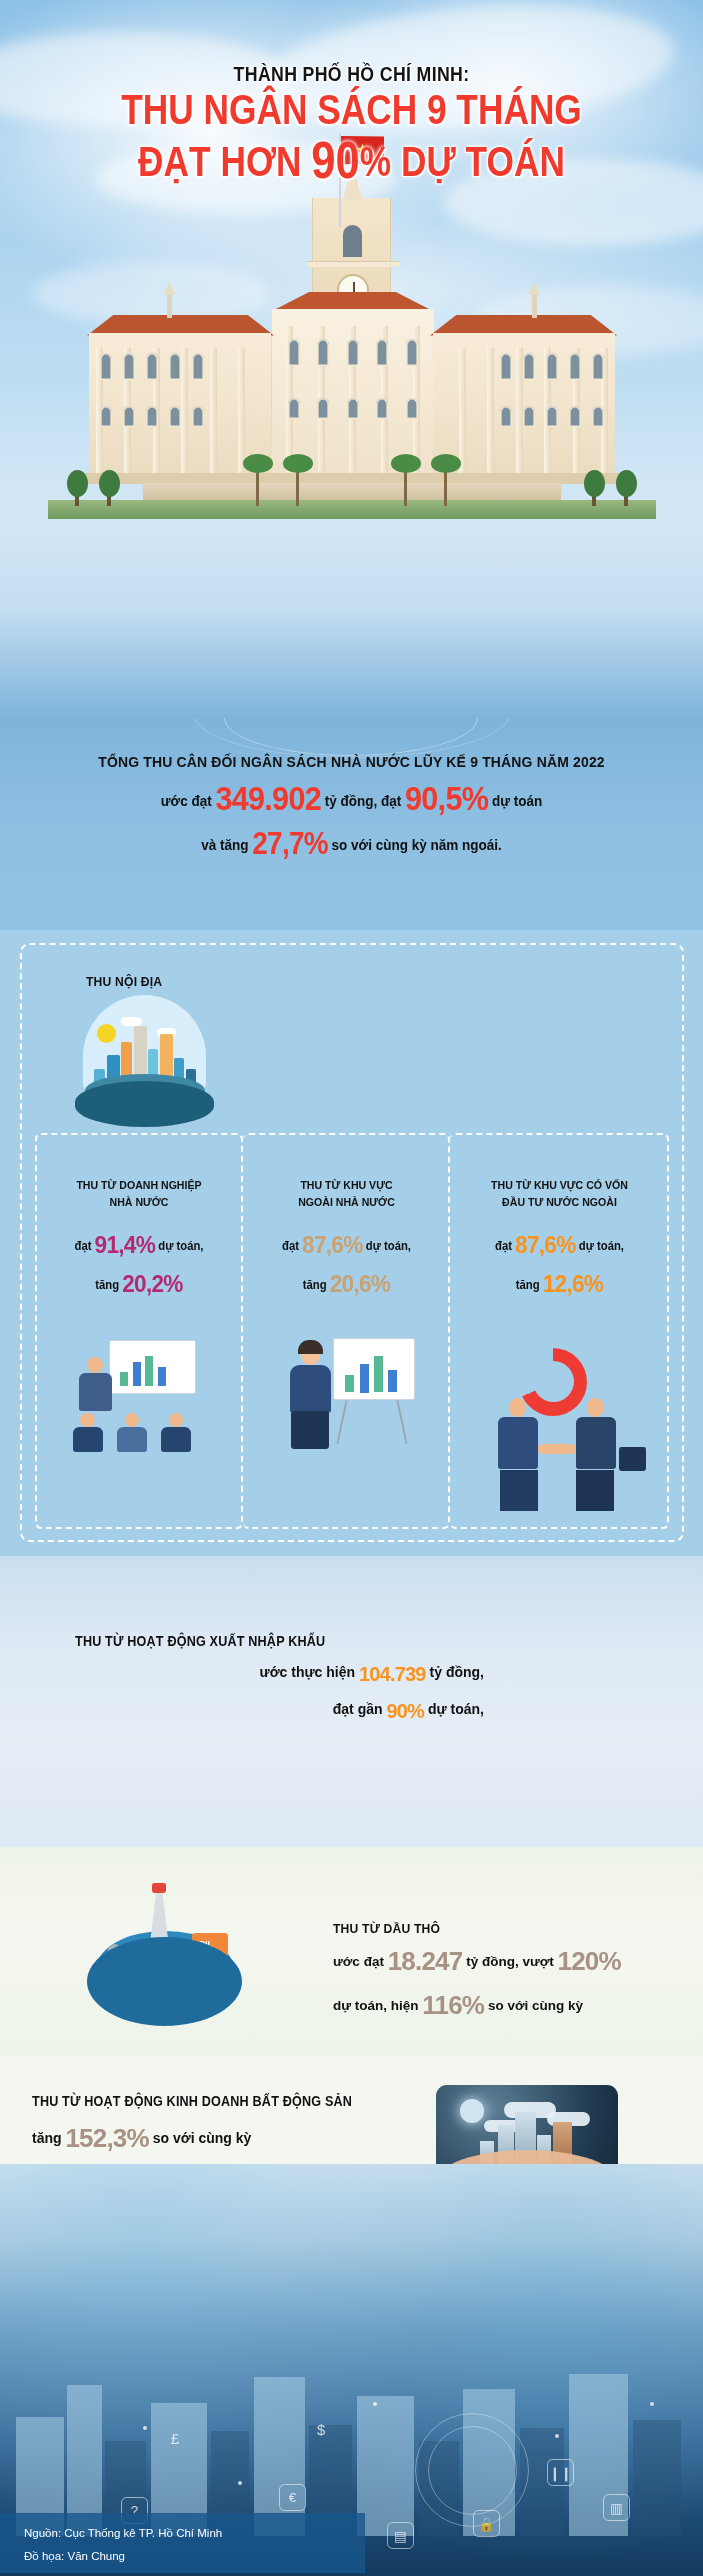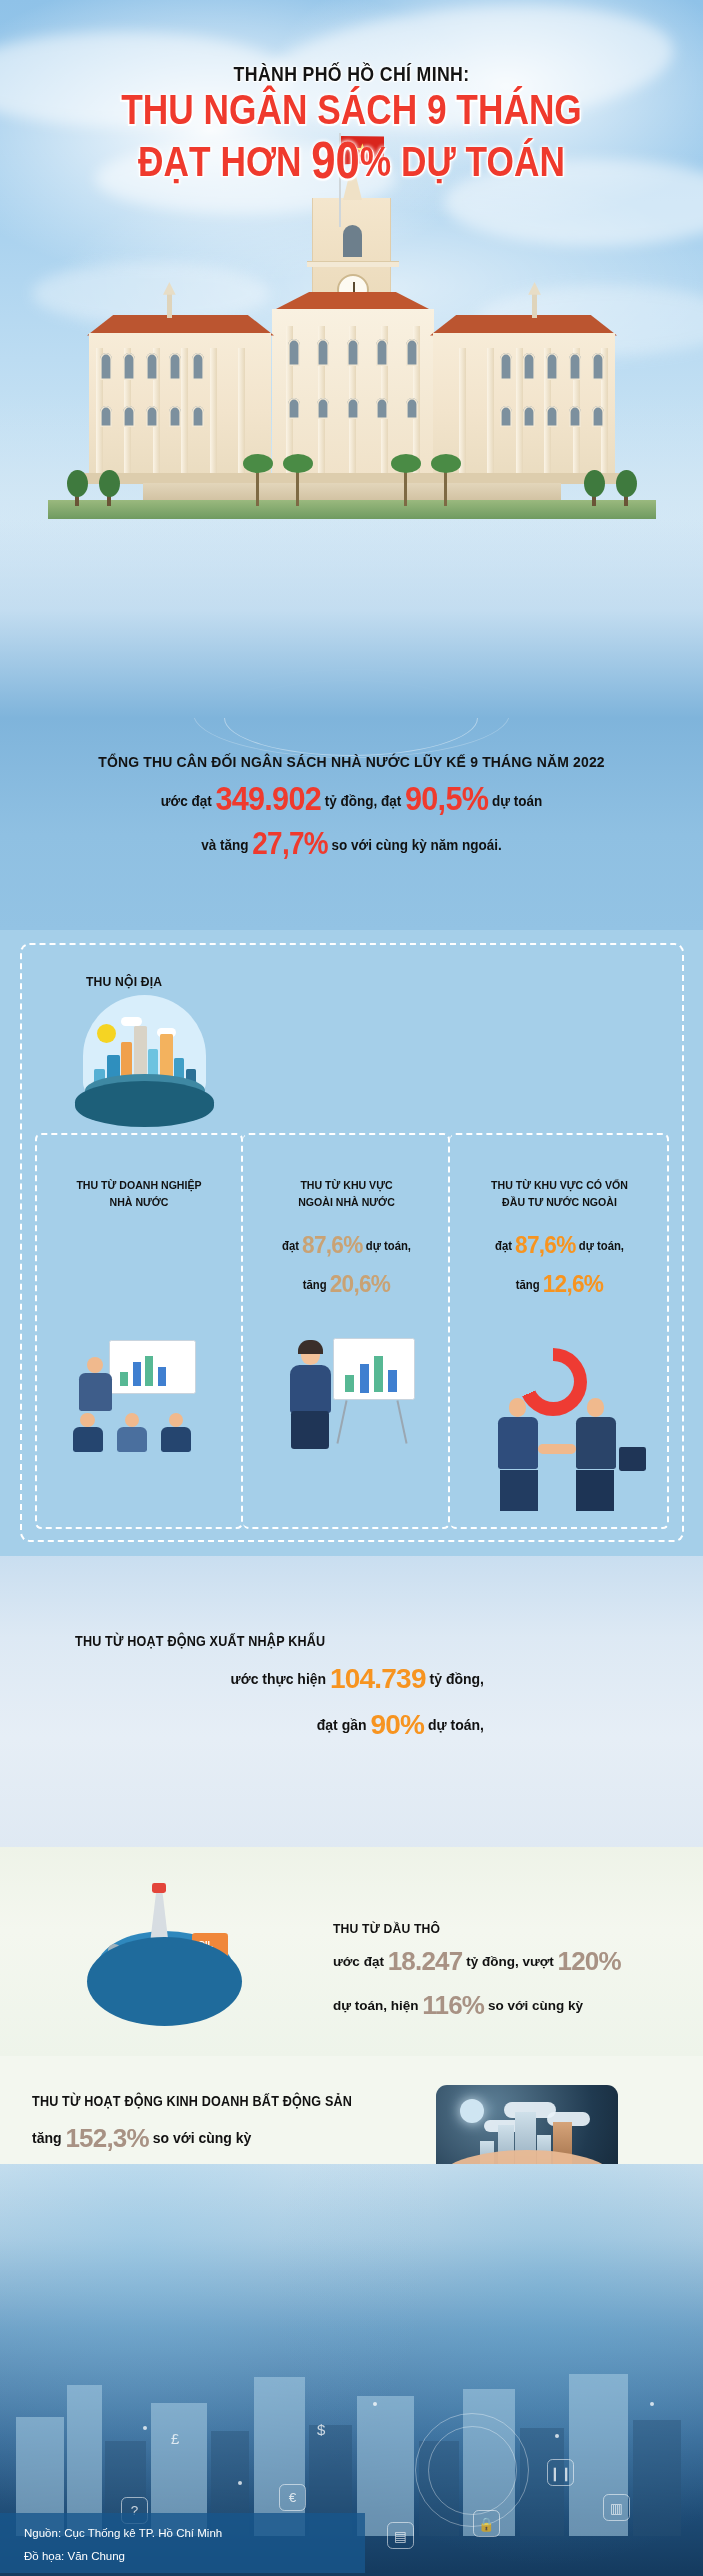--- a/index.html
+++ b/index.html
@@ -159,21 +159,21 @@
            background:conic-gradient(#ee3b33 0 68%, rgba(255,255,255,0) 0);}
   .pie-hole{position:absolute;left:533px;top:1361px;width:41px;height:41px;border-radius:50%;background:#a5cfe9;}
 
   
   .xim { position:absolute; left:0; top:1556px; width:703px; height:292px;
          background:linear-gradient(to bottom,#c9def0 0%, #dde9f4 28%, #e6eef6 62%, #dfe9f3 100%); }
   .xim-title { position:absolute; left:75px; top:1633px; font-size:14px; }
   .xim-lines { position:absolute; left:40px; top:1663px; width:444px; text-align:right; }
   .xim-lines .ln { font-family:"Liberation Sans Narrow","Liberation Sans",sans-serif; font-weight:bold;
                    font-size:14px; color:#111; margin-bottom:13.5px; }
-  .num-org2{color:#f79420;font-weight:bold;font-size:28px;vertical-align:-4px;letter-spacing:-0.8px;font-family:"Liberation Sans Narrow","Liberation Sans",sans-serif;}
+  .num-org2{color:#f79420;font-weight:bold;font-size:20px;vertical-align:-4px;letter-spacing:-0.8px;font-family:"Liberation Sans Narrow","Liberation Sans",sans-serif;}
 
   
   .oil { position:absolute; left:0; top:1847px; width:703px; height:209px;
          background:linear-gradient(to bottom,#eef3e8,#f4f7ef 40%,#eef4ea 100%); }
   .oil-title { position:absolute; left:333px; top:1921px; font-size:13.5px; }
   .oil-lines { position:absolute; left:333px; top:1946px; width:357px; }
   .oil-lines .ln { font-family:"Liberation Sans Narrow","Liberation Sans",sans-serif; font-weight:bold;
                    font-size:13.5px; color:#111; margin-bottom:12.7px; }
   .num-brn{color:#a89284;font-weight:bold;font-size:26px;vertical-align:-4px;letter-spacing:-0.8px;font-family:"Liberation Sans Narrow","Liberation Sans",sans-serif;}
   .oil-illo{position:absolute;left:73px;top:1885px;width:182px;height:159px;}
@@ -397,20 +397,31 @@
   </div>
   <div class="cb-head" style="left:243px;width:207px;">
     <div>THU TỪ KHU VỰC</div>
     <div>NGOÀI NHÀ NƯỚC</div>
   </div>
   <div class="cb-head" style="left:450px;width:219px;">
     <div>THU TỪ KHU VỰC CÓ VỐN</div>
     <div>ĐẦU TƯ NƯỚC NGOÀI</div>
   </div>
 
+  <div class="cb-stats" style="left:35px;width:208px;">
+    <div class="ln">
+      <span>đạt</span>
+      <span class="num-mag">91,4%</span>
+      <span>dự toán,</span>
+    </div>
+    <div class="ln">
+      <span>tăng</span>
+      <span class="num-mag">20,2%</span>
+    </div>
+  </div>
   <div class="cb-stats" style="left:243px;width:207px;">
     <div class="ln">
       <span>đạt</span>
       <span class="num-tan">87,6%</span>
       <span>dự toán,</span>
     </div>
     <div class="ln">
       <span>tăng</span>
       <span class="num-tan">20,6%</span>
     </div>

